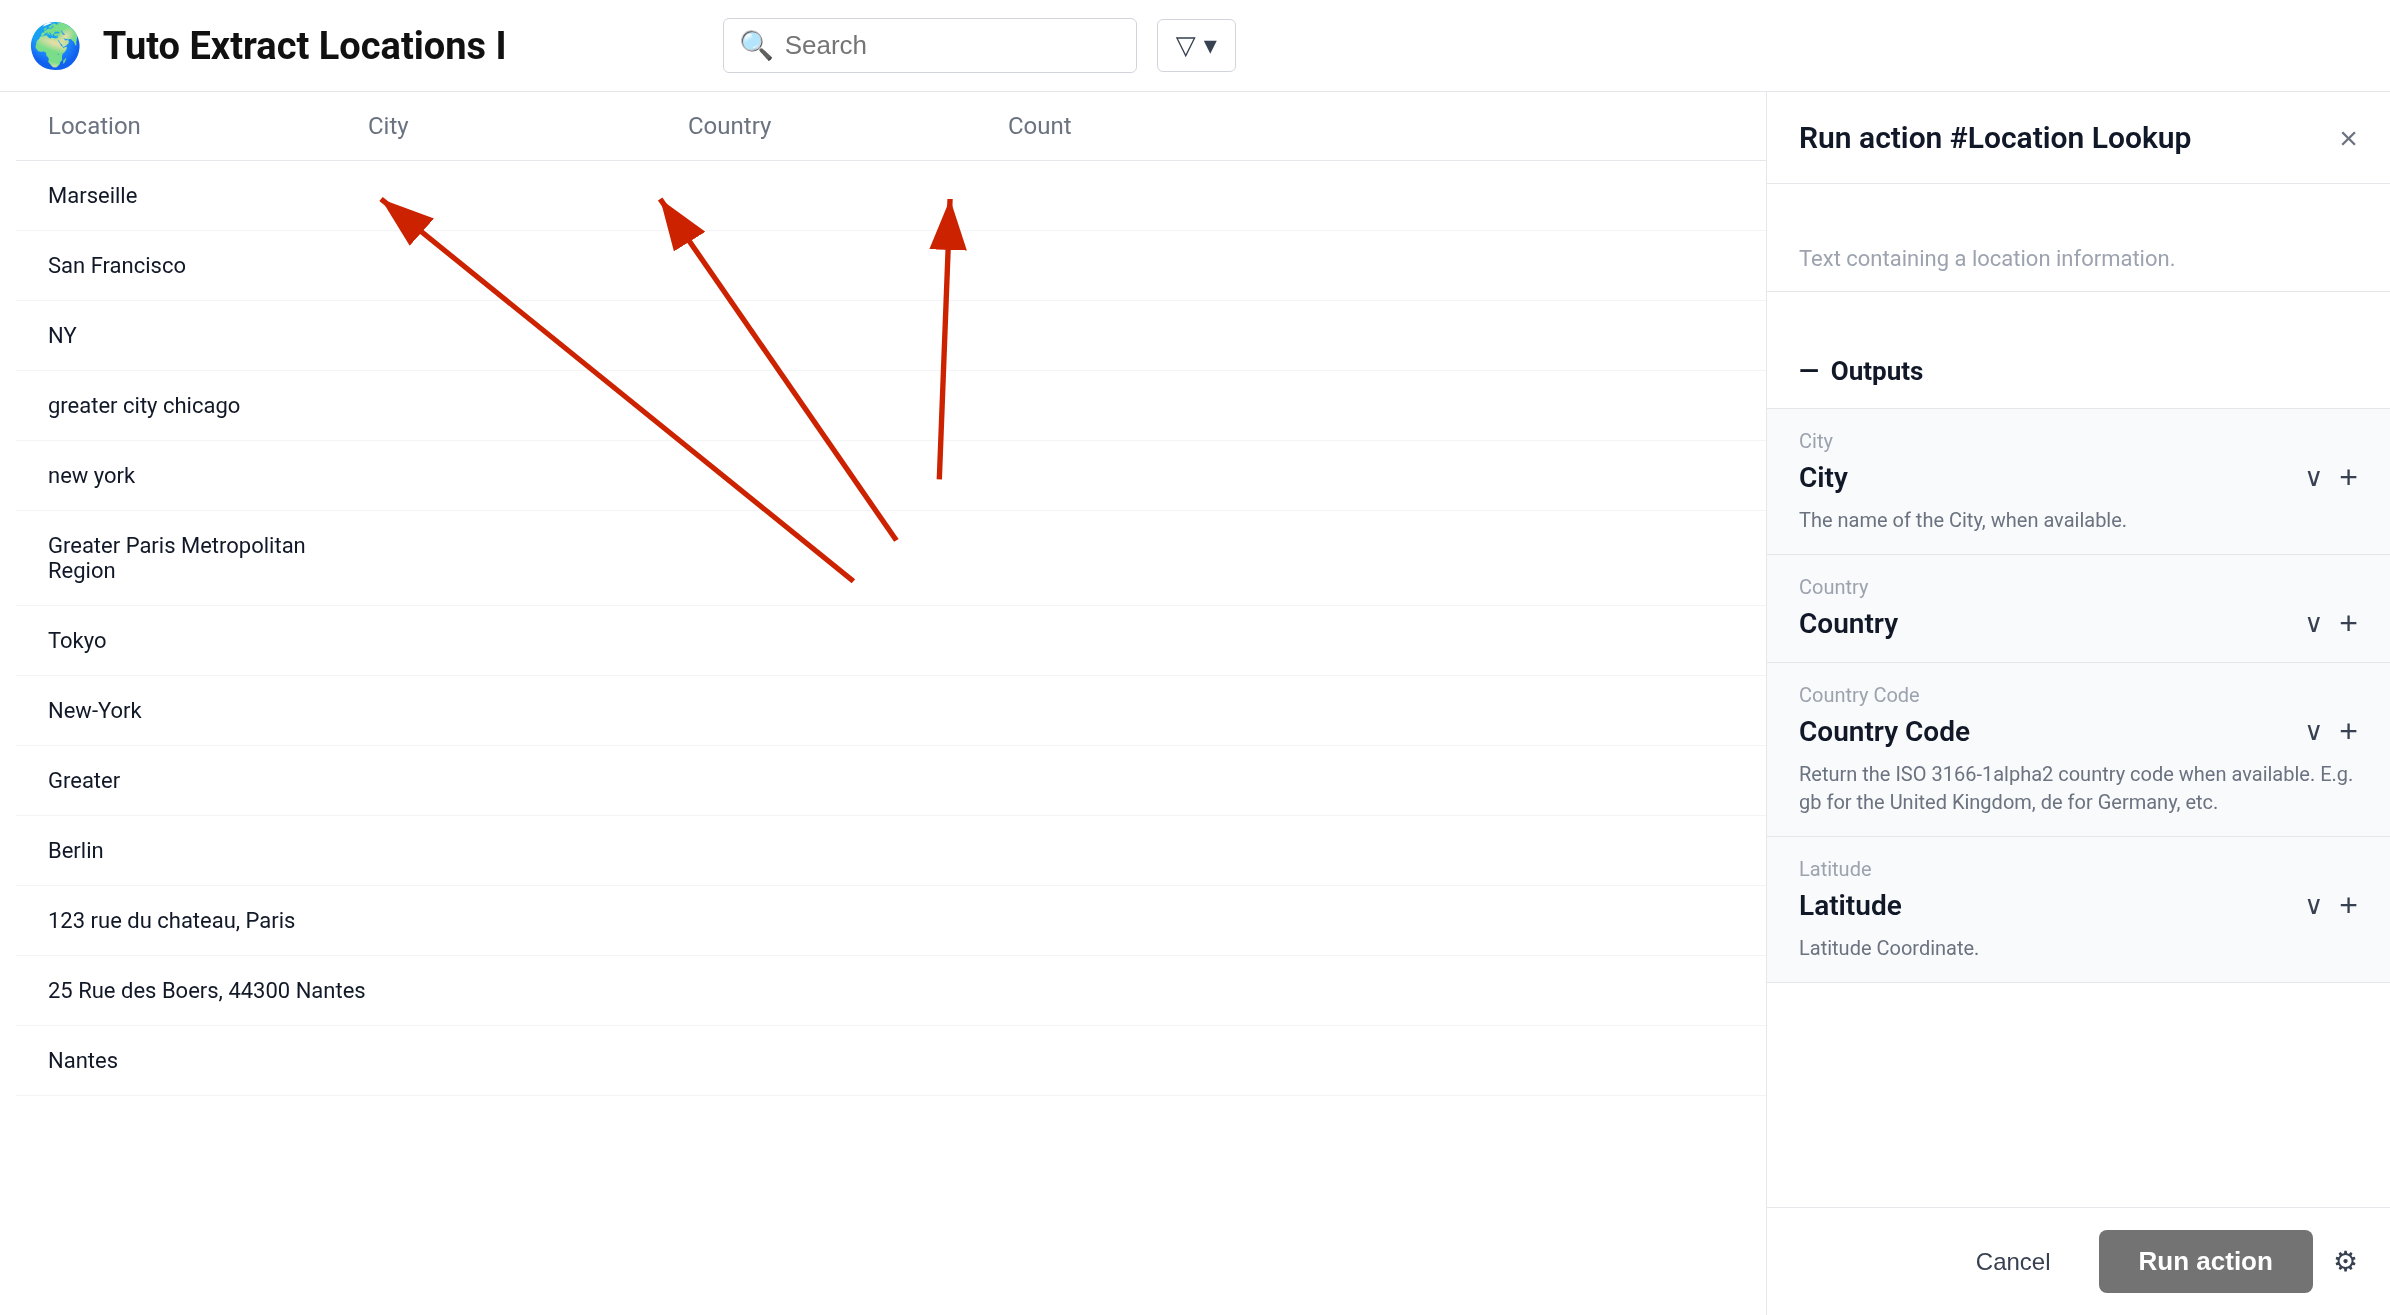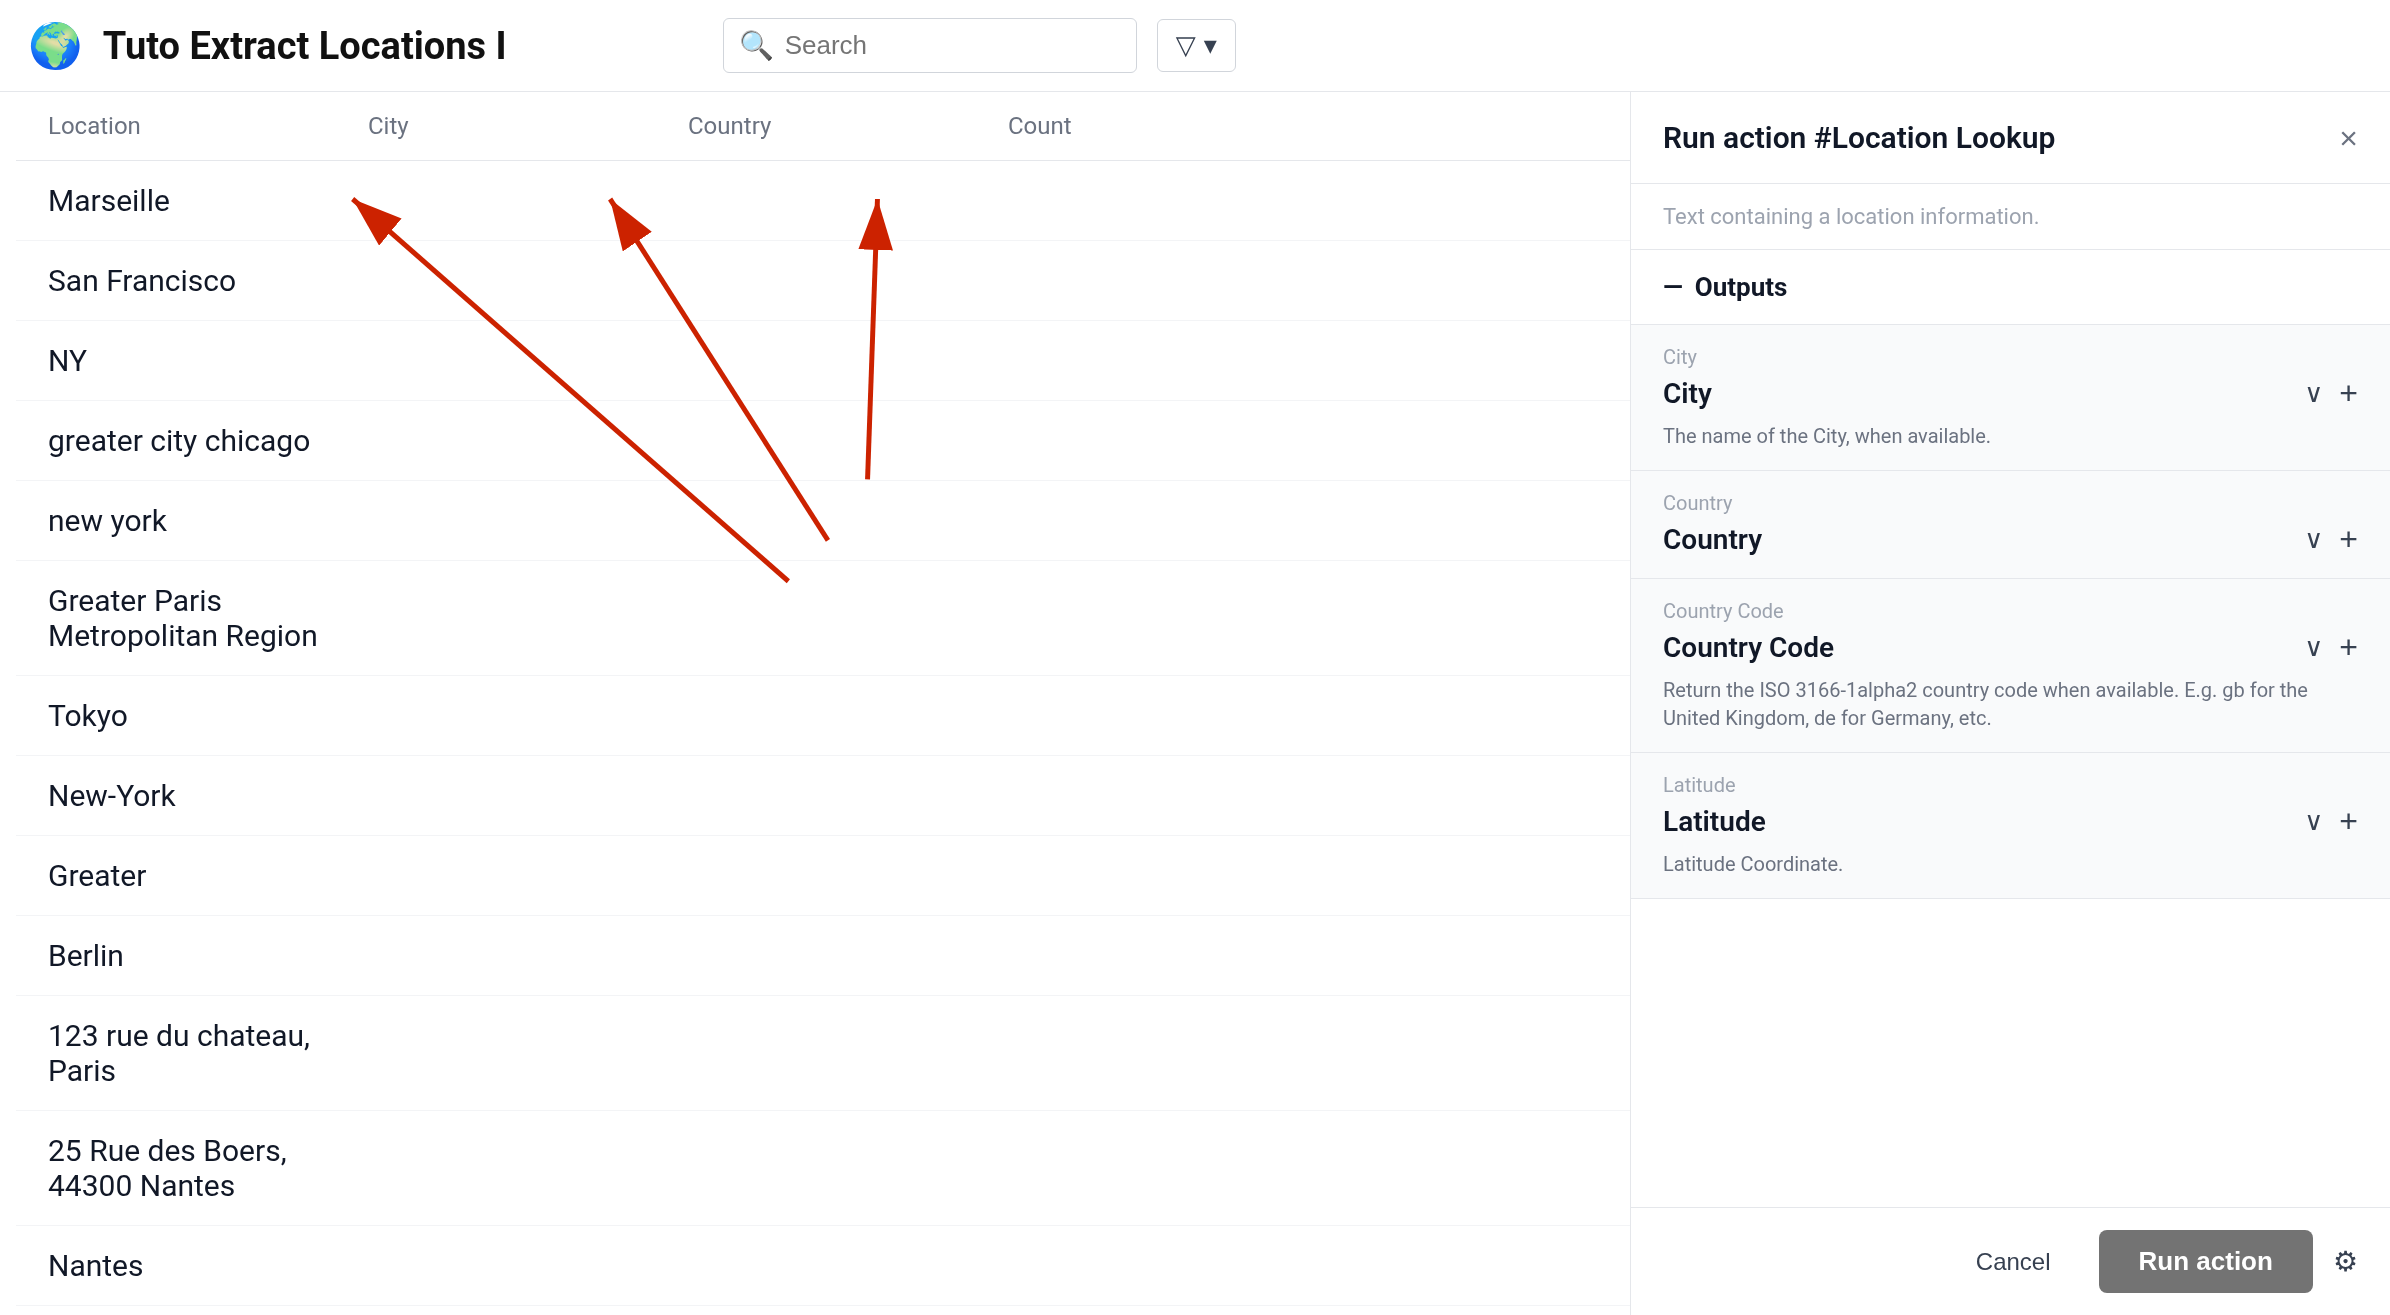--- a/index.html
+++ b/index.html
@@ -101,42 +101,43 @@
       overflow-y: auto;
     }
     .table-row {
       display: grid;
       grid-template-columns: 320px 320px 320px 200px;
       padding: 22px 32px;
       border-bottom: 1px solid #f3f4f6;
       align-items: center;
     }
     .table-cell {
-      font-size: 30px;
+      font-size: 22px;
       color: #111827;
     }
 
     
     .arrows-overlay {
       position: absolute;
       top: 0;
       left: 0;
       width: 100%;
       height: 100%;
       pointer-events: none;
     }
 
     
     .right-panel {
-      width: 760px;
+      width: 624px;
       flex-shrink: 0;
       border-left: 1px solid #e5e7eb;
       display: flex;
       flex-direction: column;
       background: #fff;
+      gap: 42px;
     }
 
     .panel-header {
       display: flex;
       align-items: center;
       justify-content: space-between;
       padding: 28px 32px;
       border-bottom: 1px solid #e5e7eb;
     }
     .panel-title {

